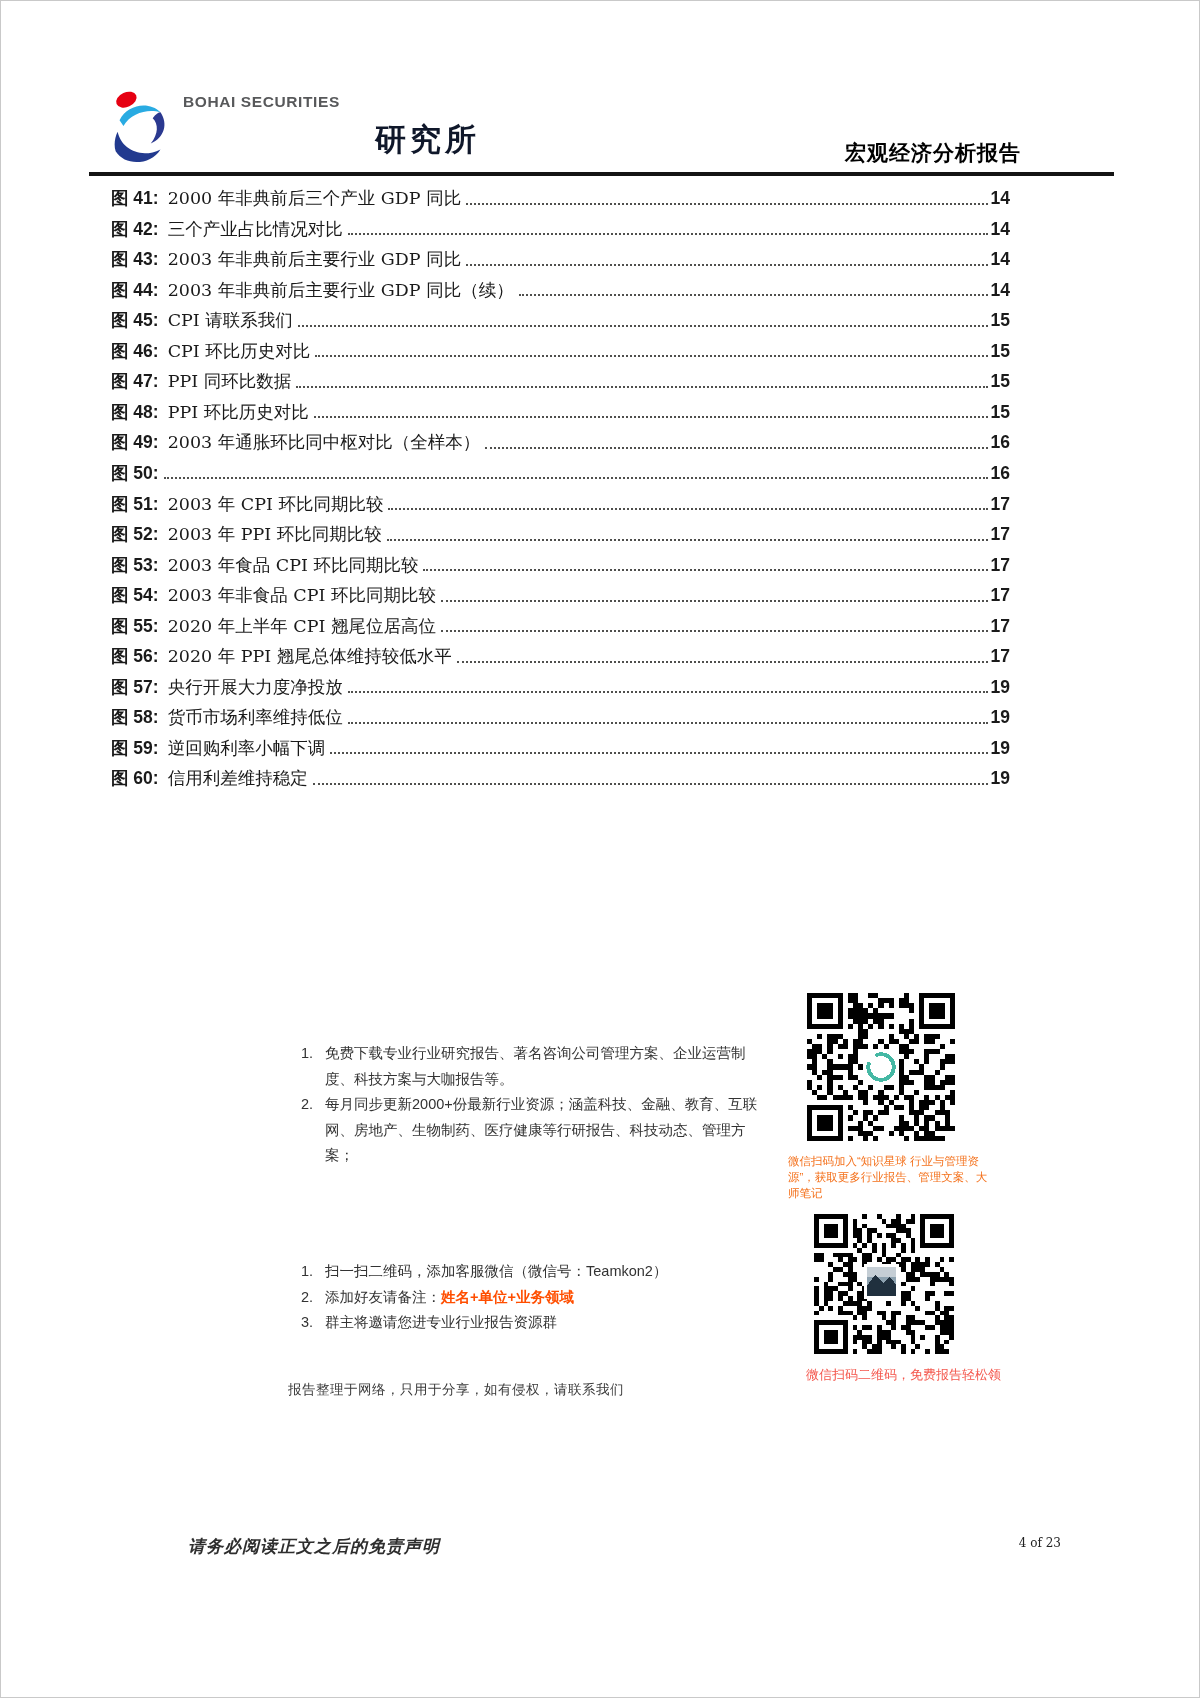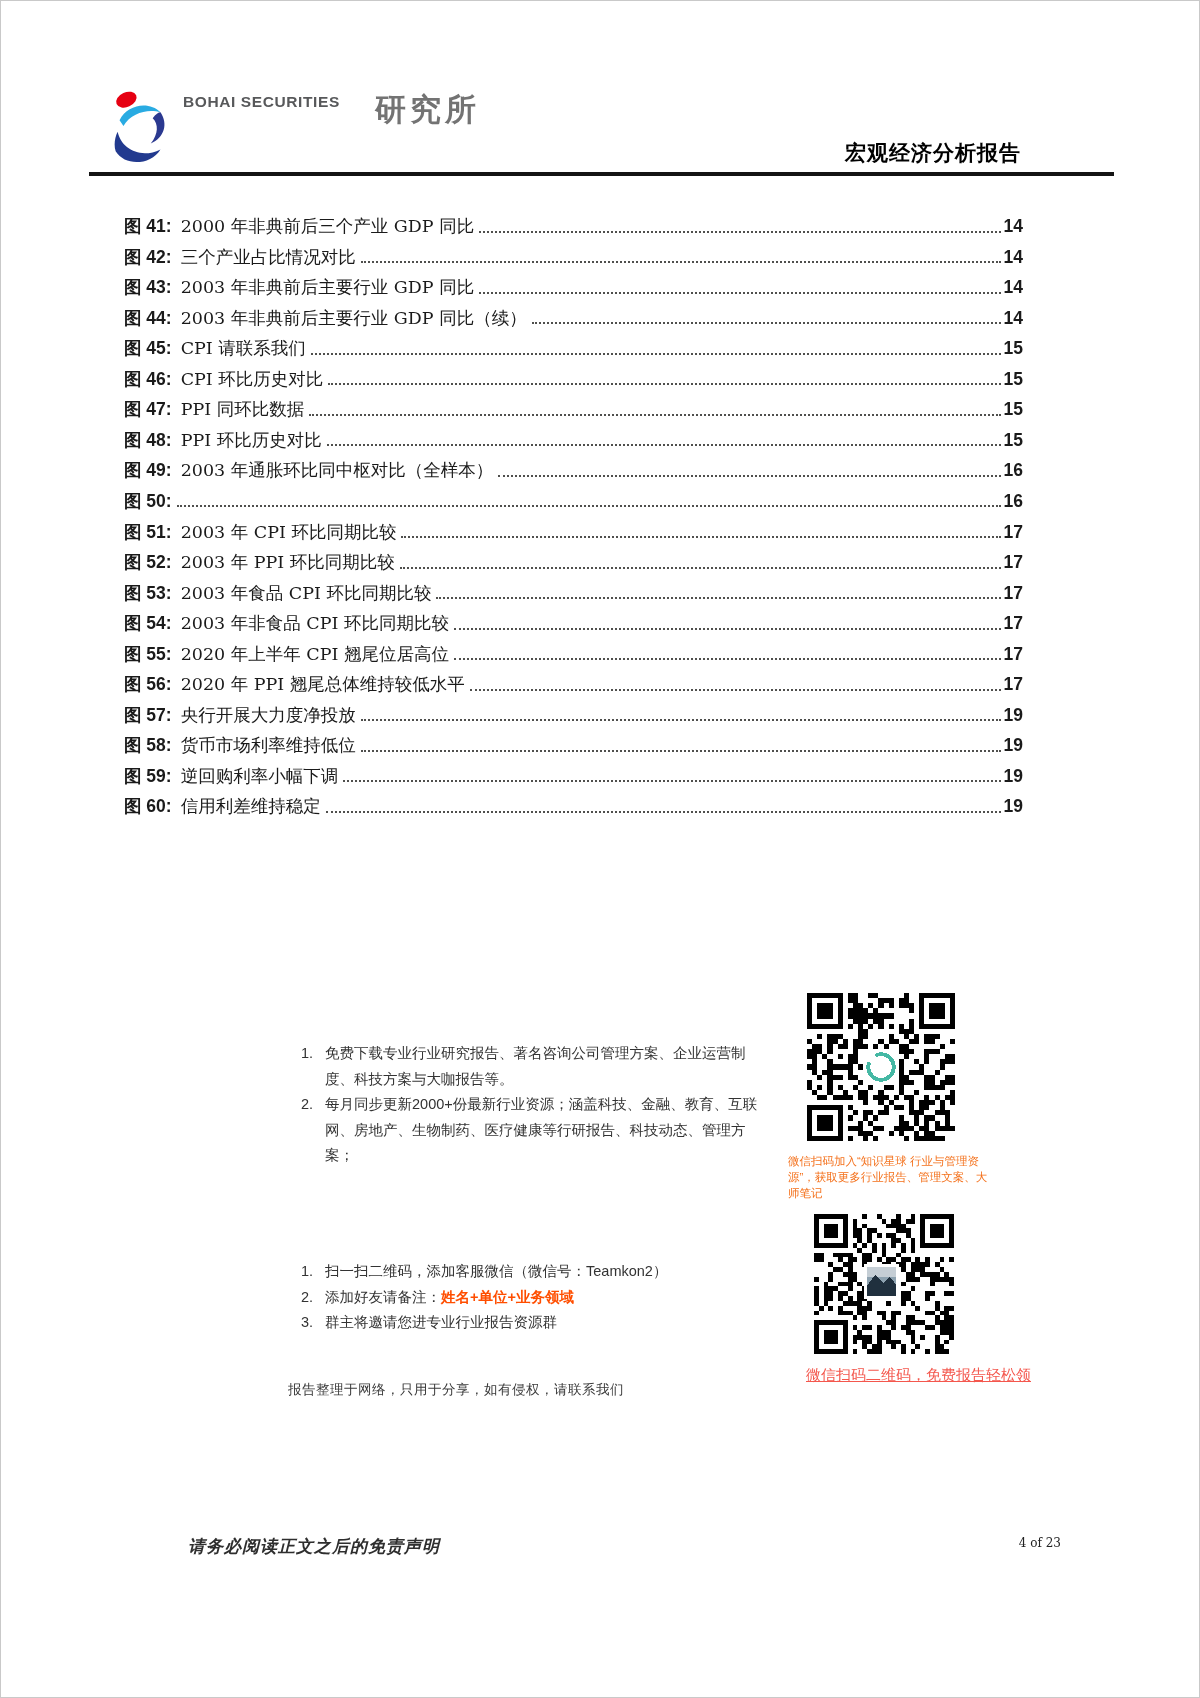--- a/index.html
+++ b/index.html
@@ -10,28 +10,28 @@
     font-family:"Liberation Sans", sans-serif; color:#1a1a1a;
   }
 
   
   .logo { position:absolute; left:110px; top:86px; display:flex; align-items:flex-start; }
   .logo-icon { width:60px; height:78px; }
   .logo-txt { margin-left:12px; padding-top:6px; }
   .logo-cn { font-family:"DejaVu Serif", serif; font-size:42px; font-weight:bold;
              color:#57585a; letter-spacing:7px; line-height:1.05; white-space:nowrap; }
   .logo-en { font-size:15.5px; font-weight:bold; color:#57585a; letter-spacing:0.6px; margin-top:0; }
-  .institute { position:absolute; left:374px; top:88px; font-size:31px; font-weight:bold;
-               color:#737373; letter-spacing:4px; white-space:nowrap; }
+  .institute { position:absolute; left:374px; top:118px; font-size:31px; font-weight:bold;
+               color:#0f172a; letter-spacing:4px; white-space:nowrap; }
   .report-type { position:absolute; right:178px; top:138px; font-size:21px; font-weight:bold;
                  color:#000; letter-spacing:1px; }
   .header-rule { position:absolute; left:88px; top:171px; width:1025px; height:4px; background:#141414; }
 
   
-  .toc { position:absolute; left:123px; top:181px; width:899px;margin-top:28px; }
+  .toc { position:absolute; left:110px; top:181px; width:899px; }
   .toc-row { display:flex; align-items:flex-end; height:30.55px; font-size:17.5px; line-height:1; }
   .toc-label { font-weight:bold; white-space:nowrap; padding-bottom:5px; }
   .toc-title { font-family:"DejaVu Serif", serif; white-space:nowrap; margin-left:9px; padding-bottom:5px; }
   .toc-leader { flex:1; border-bottom:2.4px dotted #4f4f4d; margin:0 3px 8px 5px; min-width:20px; }
   .toc-page { font-weight:bold; white-space:nowrap; padding-bottom:5px; }
 
   
   .promo-title { position:absolute; left:283px; width:500px; font-size:19px; font-weight:bold; color:#1f1f1f; white-space:nowrap; }
   #promo1-title { top:1001px; }
   #promo2-title { top:1221px; }
@@ -43,21 +43,21 @@
   .promo-item .txt { flex:1; }
   .hl { color:#ff4e00; font-weight:bold; }
   .promo-note { position:absolute; left:287px; top:1380px; font-size:13.5px; color:#3a3a3a; letter-spacing:0.5px; }
 
   
   .qr { position:absolute; background:#fff; }
   #qr1 { left:806px; top:992px; width:148px; height:148px; }
   #qr2 { left:813px; top:1213px; width:140px; height:140px; }
   .qr-caption { position:absolute; line-height:16px;margin-left:8px; }
   #caption1 { left:779px; top:1152px; width:205px; font-size:11.5px; color:#f4711c; }
-  #caption2 { left:797px; top:1366px; width:220px; font-size:15px; color:#f4574d; white-space:nowrap;text-decoration:underline; }
+  #caption2 { left:797px; top:1366px; width:220px; font-size:13px; color:#f4574d; white-space:nowrap; }
 
   
   .footer-disclaimer { position:absolute; left:187px; top:1534px; font-family:"DejaVu Serif", serif;
                        font-style:italic; font-weight:bold; font-size:17px; color:#2e2e2e; letter-spacing:1px; }
   .footer-page { position:absolute; right:138px; top:1535px; font-family:"DejaVu Serif", serif;
                  font-size:12px; color:#222; }
 </style>
 </head>
 <body>
 

